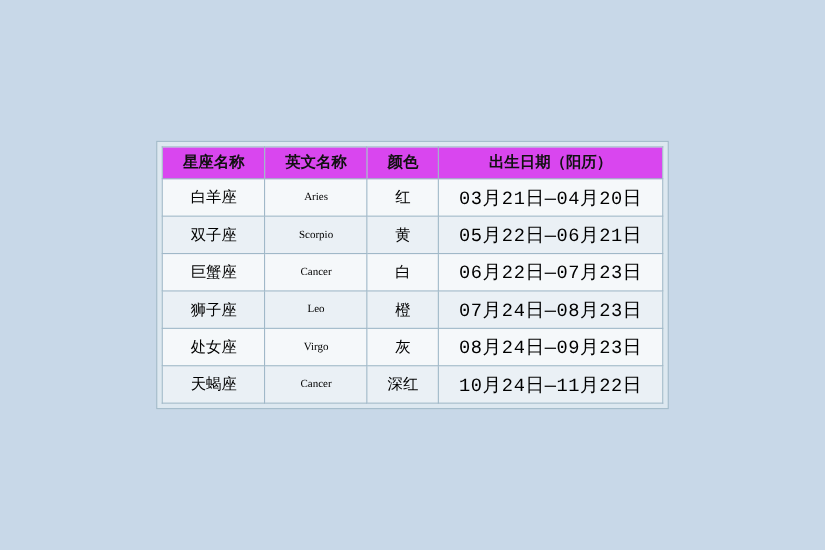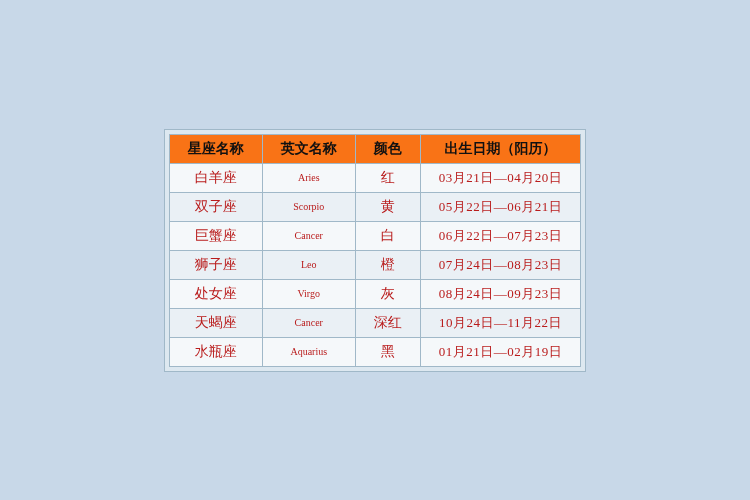--- a/index.html
+++ b/index.html
@@ -20,24 +20,24 @@
     }
     table {
       border-collapse: collapse;
       background-color: #f0f4f8;
     }
     th, td {
       border: 1px solid #a0b8c8;
       padding: 5px 18px;
       text-align: center;
       white-space: nowrap;
-      color: #b91c1c;
+      color: #000000;
     }
     thead tr th {
-      background-color: #f97316;
+      background-color: #d946ef;
       font-weight: bold;
       font-size: 14px;
       color: #111;
     }
     tbody tr {
       background-color: #f5f8fa;
     }
     tbody tr:nth-child(even) {
       background-color: #eaf0f5;
     }
@@ -45,22 +45,23 @@
       font-size: 14px;
     }
     td.english-name {
       font-style: normal;
       font-size: 10px;
     }
     td.color-name {
       font-size: 14px;
     }
     td.date-range {
-      font-size: 13px;
+      font-size: 17px;
       letter-spacing: 0.5px;
+      font-family: Liberation Mono, monospace;
     }
   </style>
 </head>
 <body>
 
 <div class="table-container">
   <table>
     <thead>
       <tr>
         <th>星座名称</th>
@@ -99,21 +100,15 @@
           <td class="english-name">Virgo</td>
           <td class="color-name">灰</td>
           <td class="date-range">08月24日—09月23日</td>
         </tr>
         <tr>
           <td class="chinese-name">天蝎座</td>
           <td class="english-name">Cancer</td>
           <td class="color-name">深红</td>
           <td class="date-range">10月24日—11月22日</td>
         </tr>
-        <tr>
-          <td class="chinese-name">水瓶座</td>
-          <td class="english-name">Aquarius</td>
-          <td class="color-name">黑</td>
-          <td class="date-range">01月21日—02月19日</td>
-        </tr>
       </tbody>
   </table>
 </div>
 
 </body></html>

